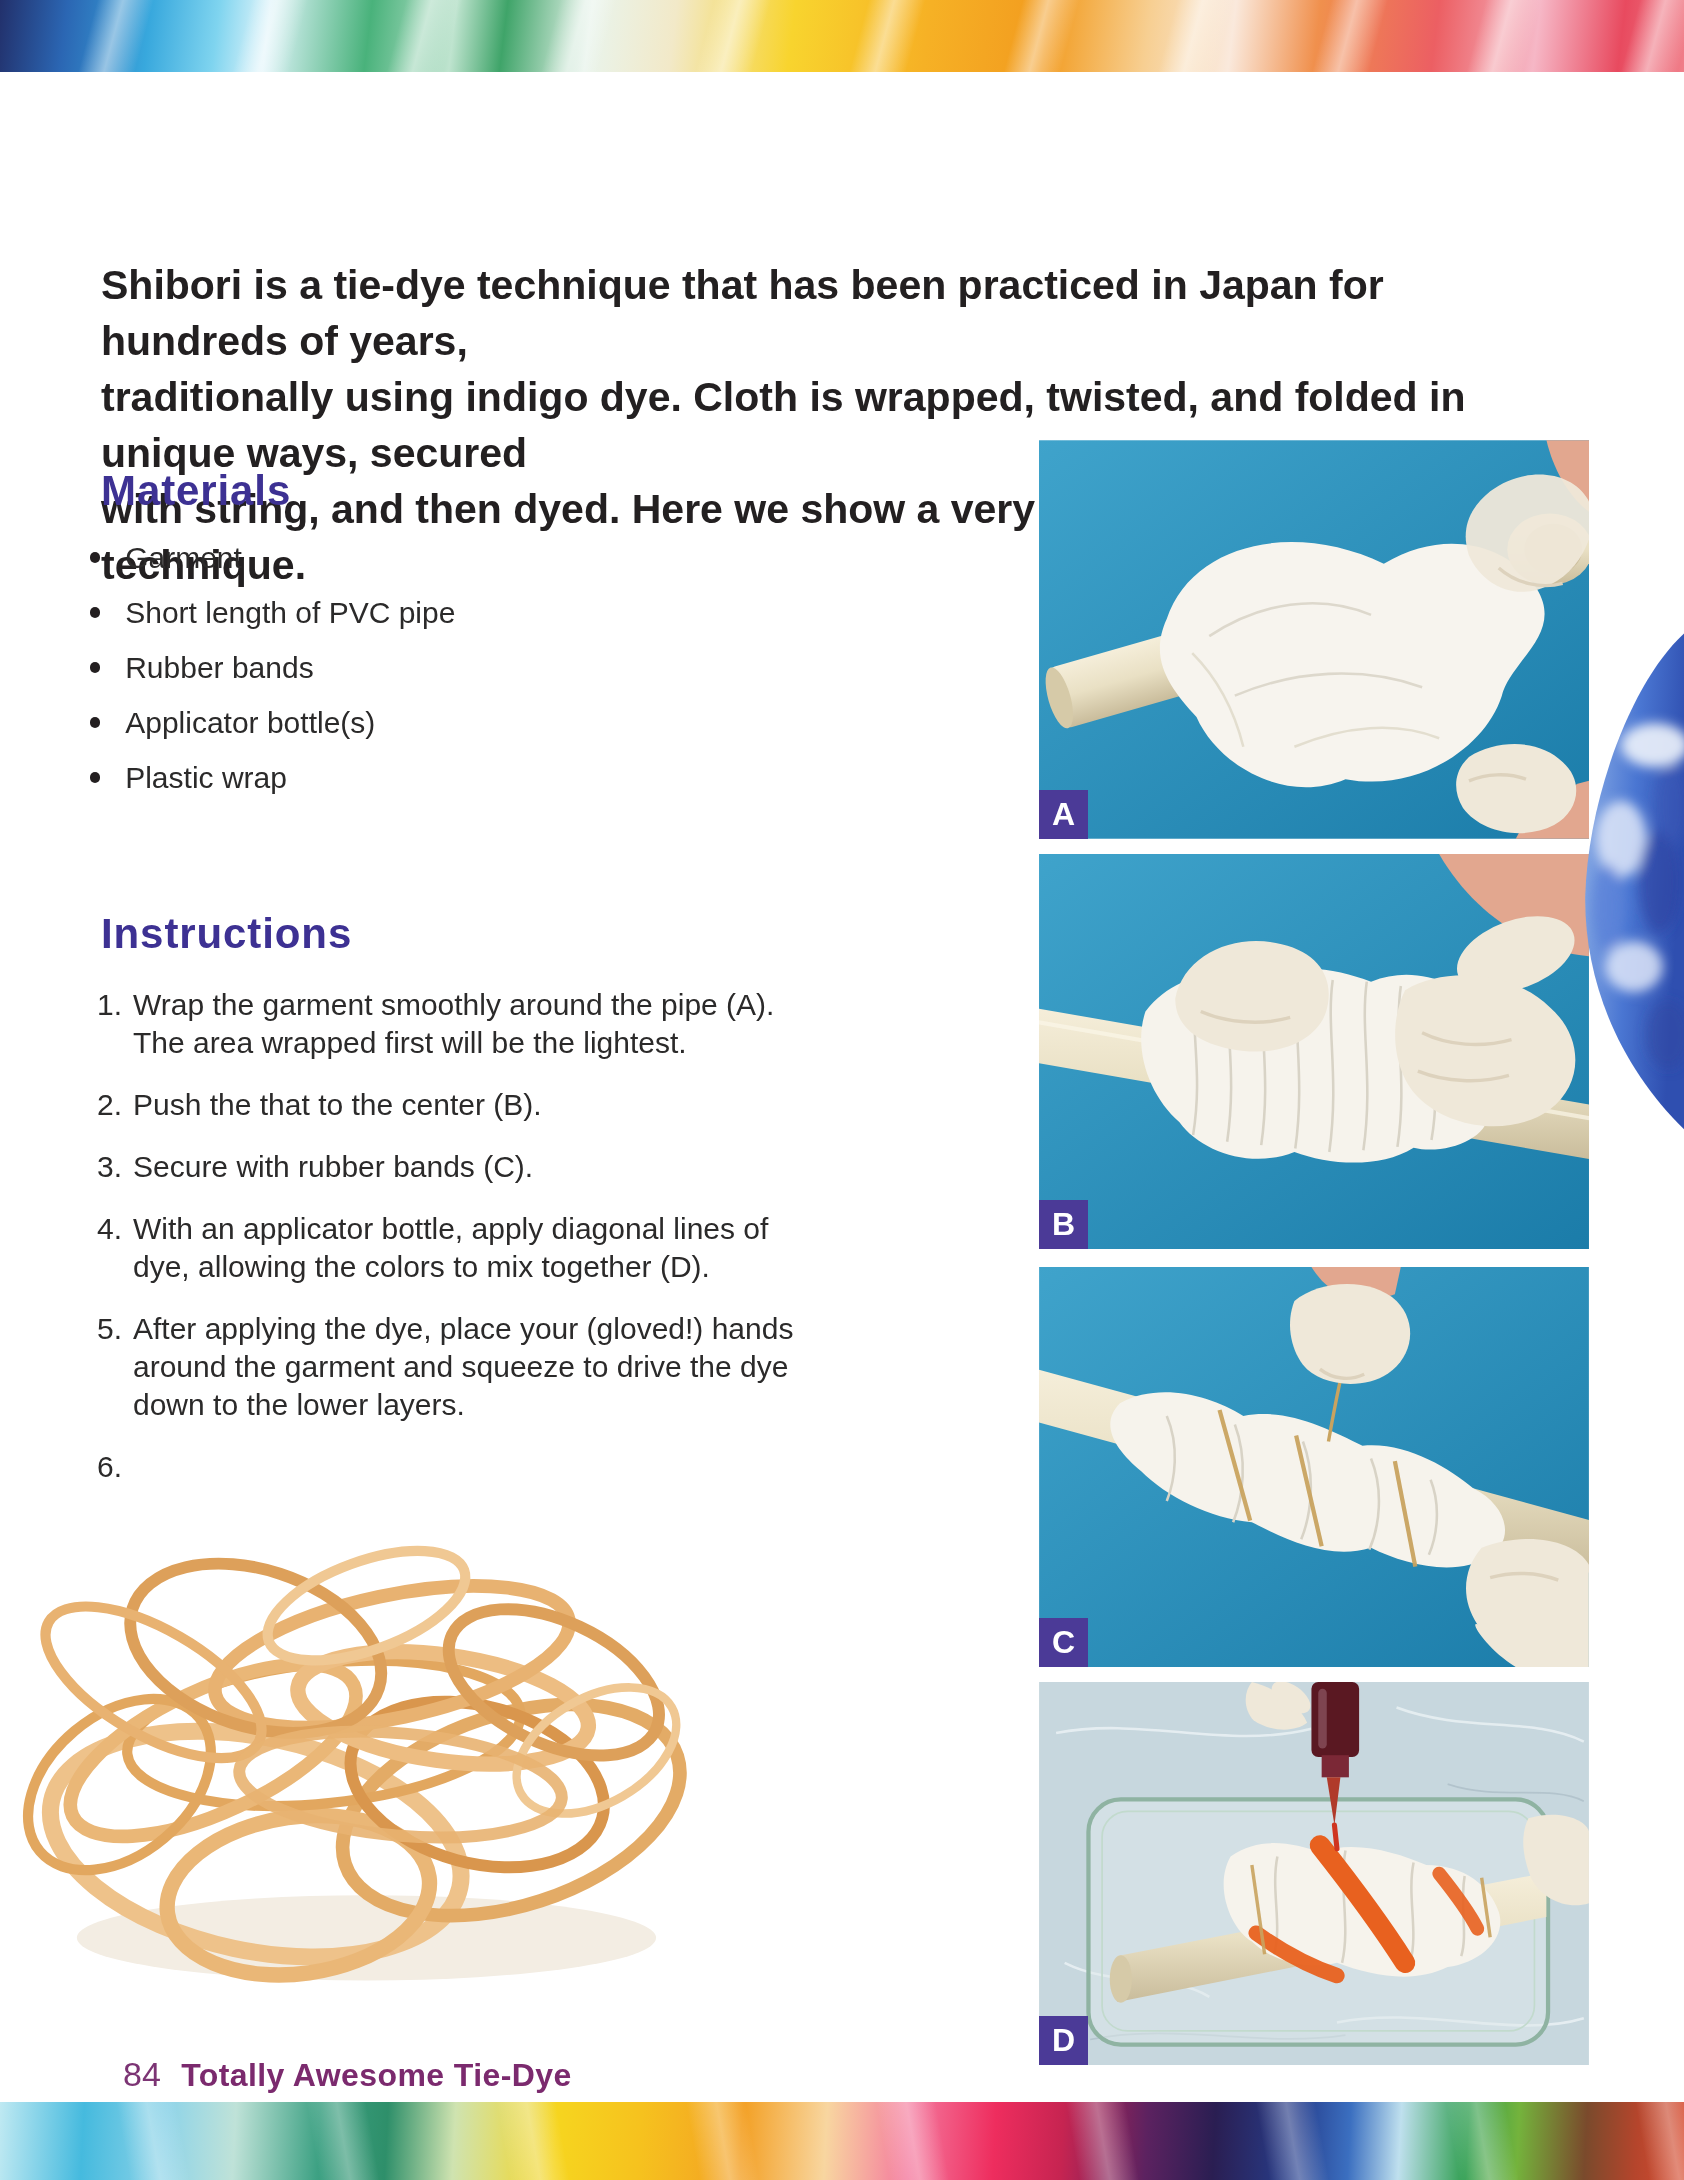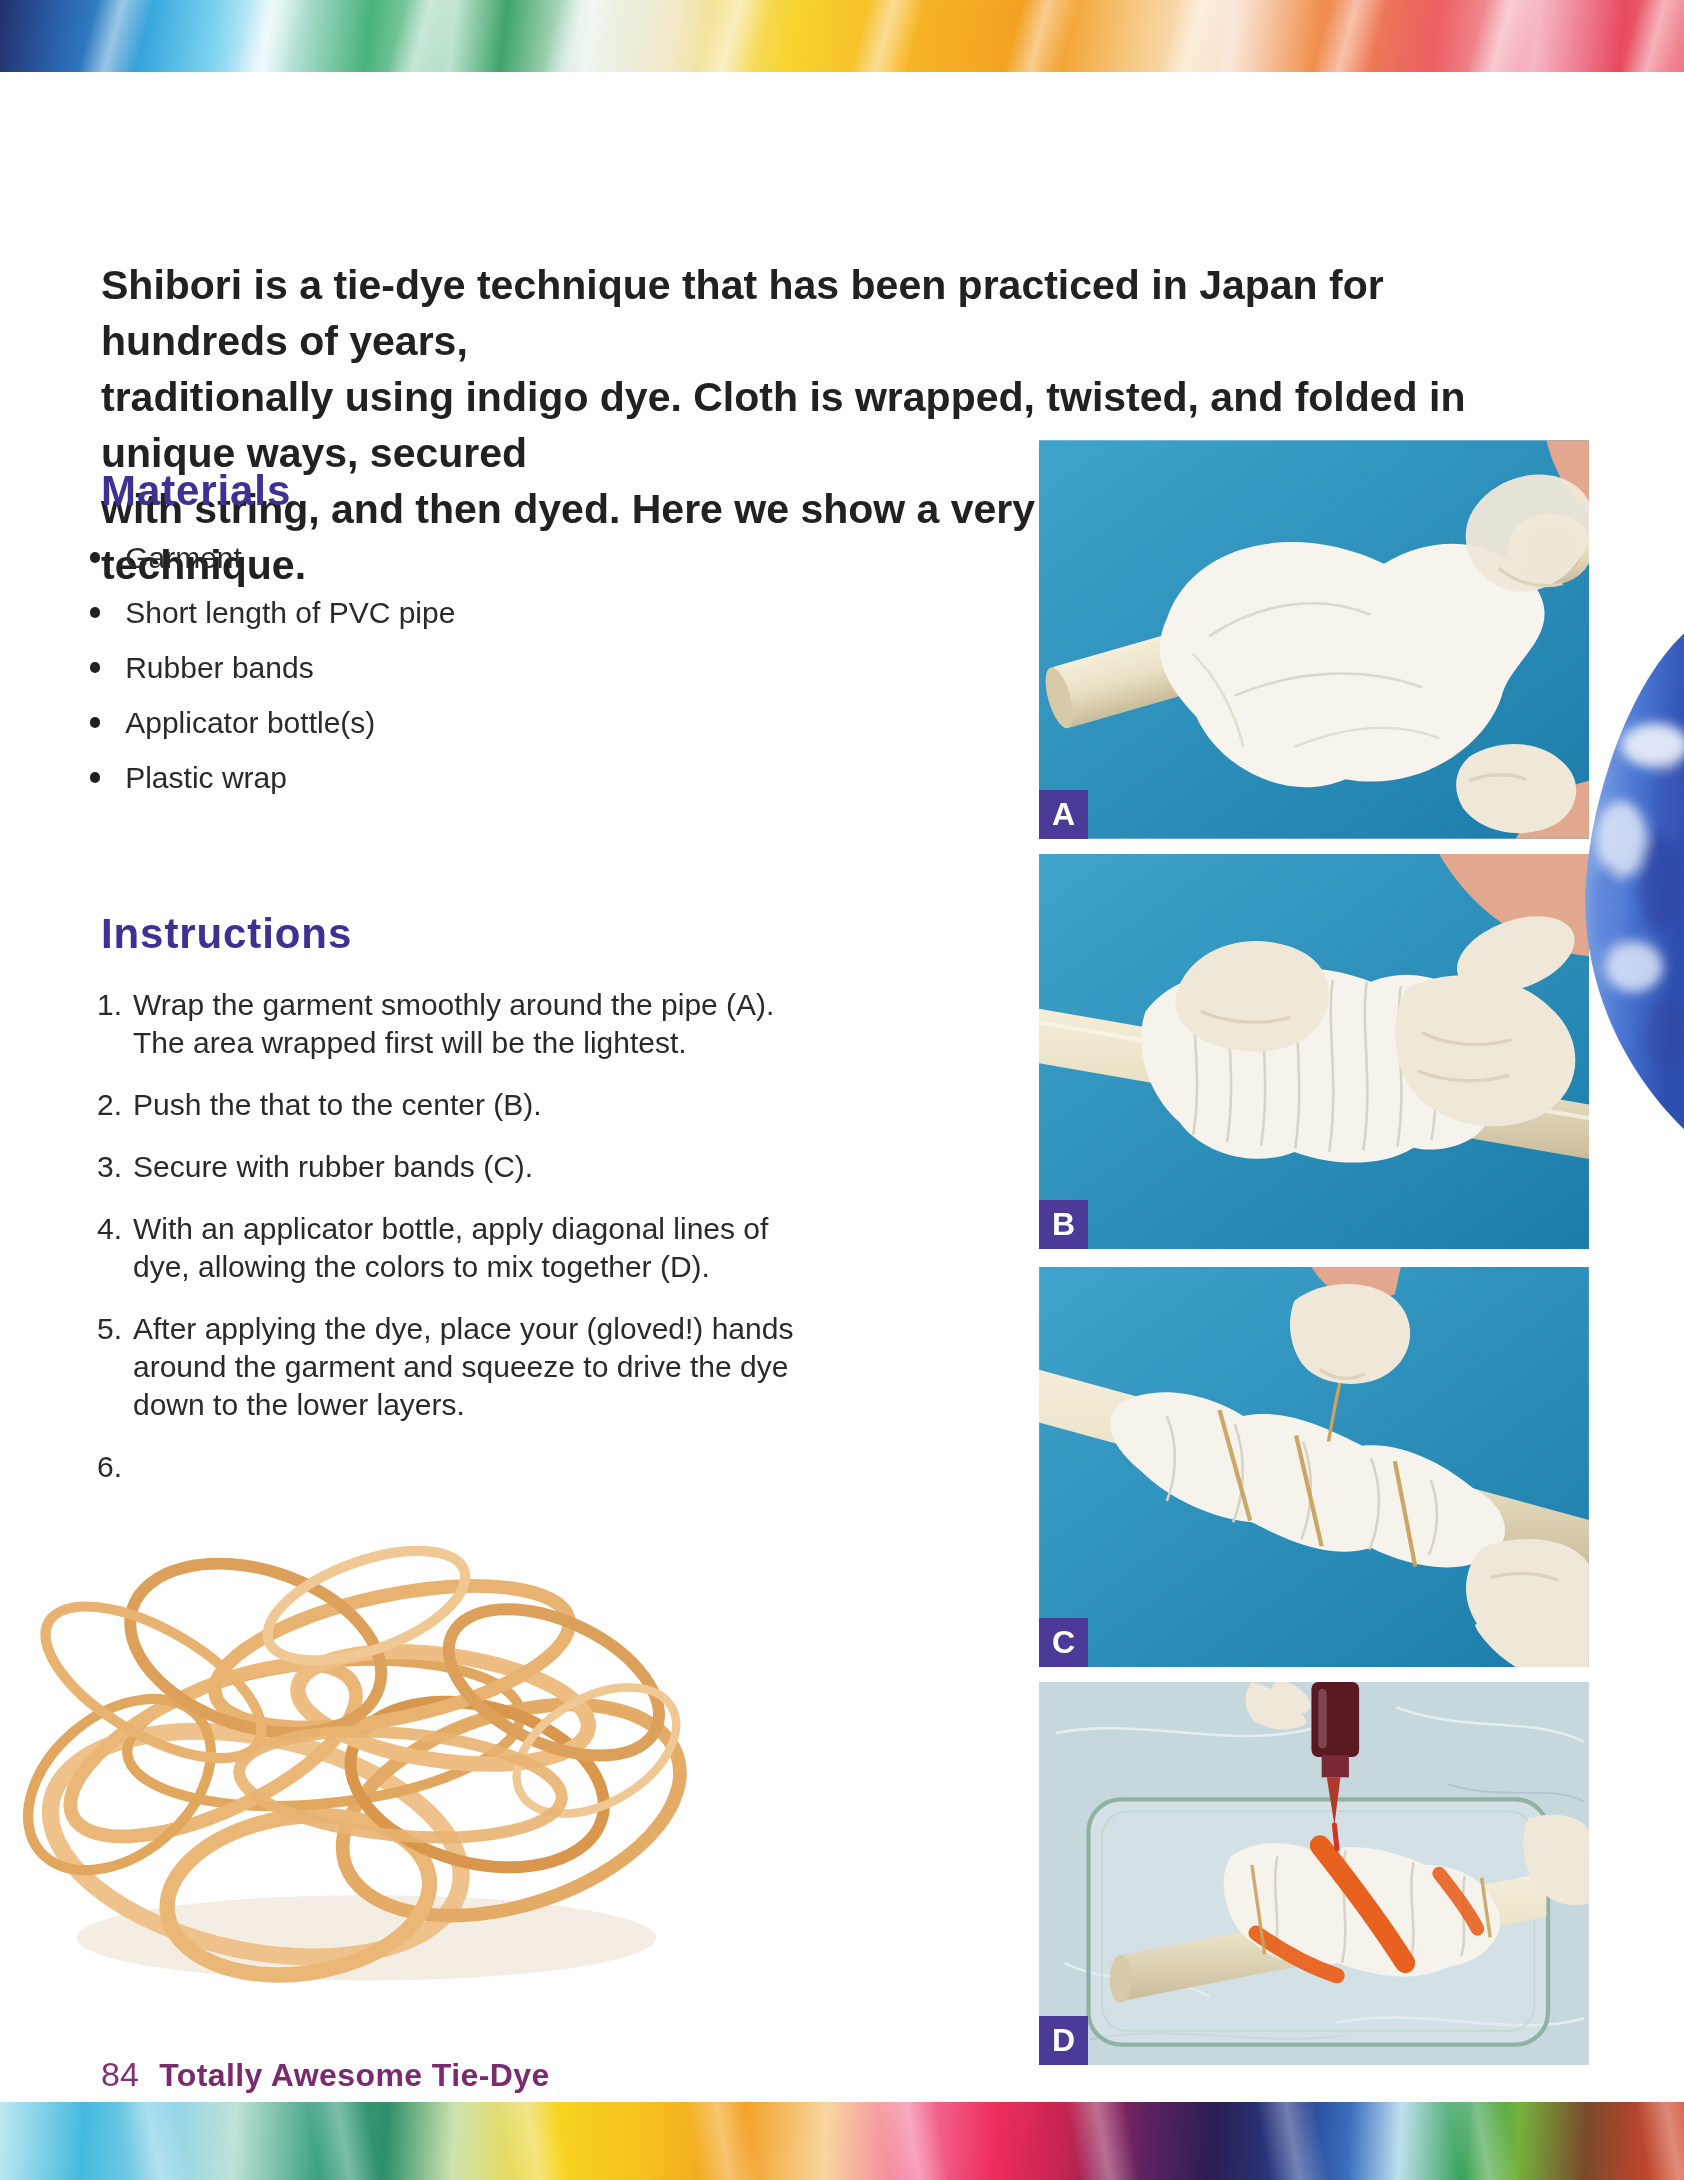--- a/index.html
+++ b/index.html
@@ -62,21 +62,21 @@
   .photo-d{top:1682px;height:383px;}
   .plabel{position:absolute;left:0;bottom:0;width:49px;height:49px;background:#4b3a97;
     color:#ffffff;font-size:32px;font-weight:bold;text-align:center;line-height:49px;}
 
   
   .rubber-bands{position:absolute;left:0;top:1529px;width:767px;height:477px;}
   .tiedye-edge{position:absolute;left:1574px;top:626px;width:111px;height:511px;}
 
   
   .footer{position:absolute;left:101px;top:2055px;height:41px;display:flex;align-items:baseline;}
-  .footer .pagenum{font-size:34px;font-weight:normal;color:#7c3474;margin-right:20.4px;}
+  .footer .pagenum{font-size:34px;font-weight:normal;color:#7c3474;margin-right:20.4px;margin-left:22px;}
   .footer .booktitle{font-size:32px;font-weight:bold;color:#7b2a6e;letter-spacing:0.4px;text-align:center;}
 </style>
 </head>
 <body>
 
 <div class="page">
 
   <div class="strip strip-top"></div>
 
 

